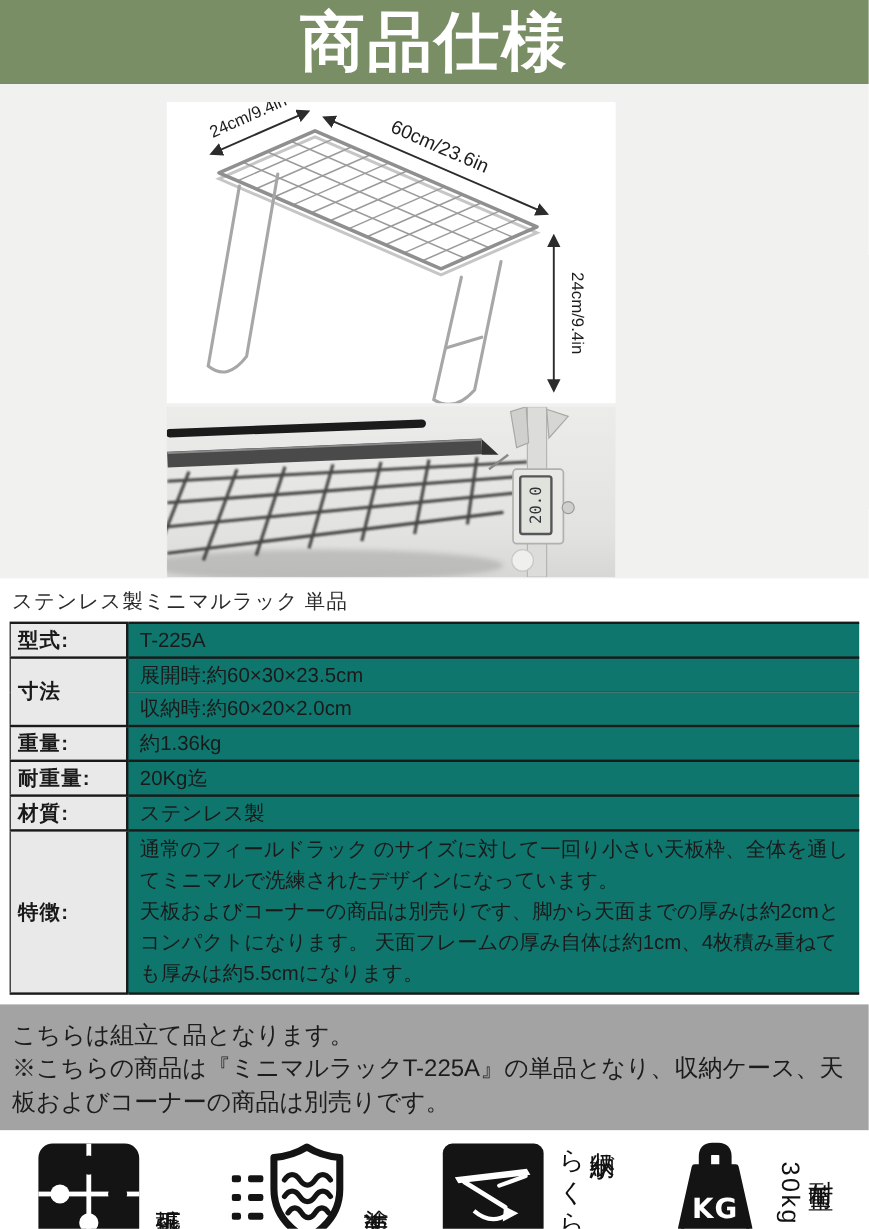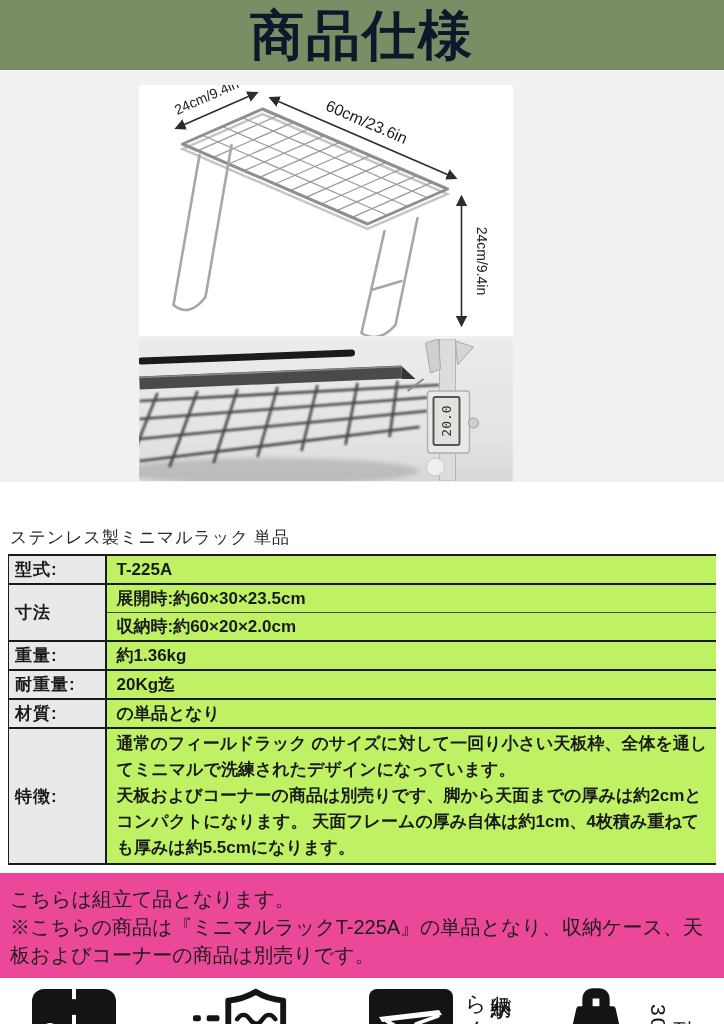--- a/index.html
+++ b/index.html
@@ -6,58 +6,58 @@
   html,body { width:724px; }
   body {
     width:724px; height:1024px; overflow:hidden; background:#ffffff;
     font-family:"Liberation Sans", sans-serif; color:#1a1a1a;
   }
   
   .header {
     height:70px; background:#7A8E65; display:flex; align-items:center; justify-content:center;
   }
   .header h1 {
-    color:#0f172a; font-size:54px; font-weight:bold; letter-spacing:2px; line-height:1;
+    color:#ffffff; font-size:54px; font-weight:bold; letter-spacing:2px; line-height:1;
     font-family:"Liberation Sans", sans-serif;
   }
   
   .figure-band { position:relative; height:412px; background:#F1F2F0; }
   .diagram-box {
     position:absolute; left:139px; top:15px; width:374px; height:251px; background:#ffffff;
   }
   .photo-box {
     position:absolute; left:139px; top:269px; width:374px; height:142px; background:#e9e9e7; overflow:hidden;
   }
   .diagram-box svg, .photo-box svg { display:block; width:100%; height:100%; }
   .dim-label { font-family:"Liberation Sans", sans-serif; font-size:14px; fill:#1c1c1c; }
   .dim-label.long { font-size:16px; }
   
   .spec-section { background:#ffffff; padding:6px 8px 8px 8px; }
   .spec-caption {
     font-family:"Liberation Serif", serif; font-size:17px; color:#2b2b2b;
-    padding:2px 0 5px 2px; letter-spacing:1px;margin-top:36px;
+    padding:2px 0 5px 2px; letter-spacing:1px;
   }
   table.spec {
     width:100%; border-collapse:collapse;
     border-top:2px solid #1a1a1a; border-bottom:2px solid #1a1a1a; border-left:1px solid #1a1a1a;
     font-size:17px;
   }
   table.spec th {
     background:#E9E9E9; width:97px; text-align:left; font-weight:bold;
     padding:2px 4px 2px 6px; border-right:2px solid #1a1a1a; vertical-align:middle;
     letter-spacing:1px;
   }
-  table.spec td { padding:2px 6px 2px 10px; vertical-align:middle; background:#bef264;font-weight:bold; }
+  table.spec td { padding:2px 6px 2px 10px; vertical-align:middle; background:#0f766e; }
   table.spec tr.major { border-top:2px solid #1a1a1a; }
   table.spec tr.sub   { border-top:1px solid #4a4a4a; }
   table.spec tr.vrow td, table.spec tr.vrow th { height:26px; }
   td.feature-text { white-space:pre-line; line-height:26px; padding-top:5px; padding-bottom:6px; }
   
   .notes {
-    height:105px; background:#ec4899; padding:12px 10px 0 10px;
+    height:105px; background:#a3a3a3; padding:12px 10px 0 10px;
     font-size:20px; line-height:28px; font-weight:500; color:#1c1c1c; white-space:pre-line;
   }
   
   .features {
     height:109px; background:#ffffff; display:flex; align-items:center;
     justify-content:space-between; padding:0 28px 4px 30px;
   }
   .feature-item { display:flex; align-items:center; gap:9px; }
   .feature-item svg { display:block; }
   .feature-label {
@@ -195,21 +195,21 @@
     <tr class="major vrow">
       <th>重量:</th>
       <td>約1.36kg</td>
     </tr>
     <tr class="major vrow">
       <th>耐重量:</th>
       <td>20Kg迄</td>
     </tr>
     <tr class="major vrow">
       <th>材質:</th>
-      <td>の単品となり</td>
+      <td>ステンレス製</td>
     </tr>
     <tr class="major">
       <th>特徴:</th>
       <td class="feature-text">通常のフィールドラック のサイズに対して一回り小さい天板枠、全体を通してミニマルで洗練されたデザインになっています。
 天板およびコーナーの商品は別売りです、脚から天面までの厚みは約2cmとコンパクトになります。 天面フレームの厚み自体は約1cm、4枚積み重ねても厚みは約5.5cmになります。</td>
     </tr>
   </tbody>
     </table>
 </div>
 

